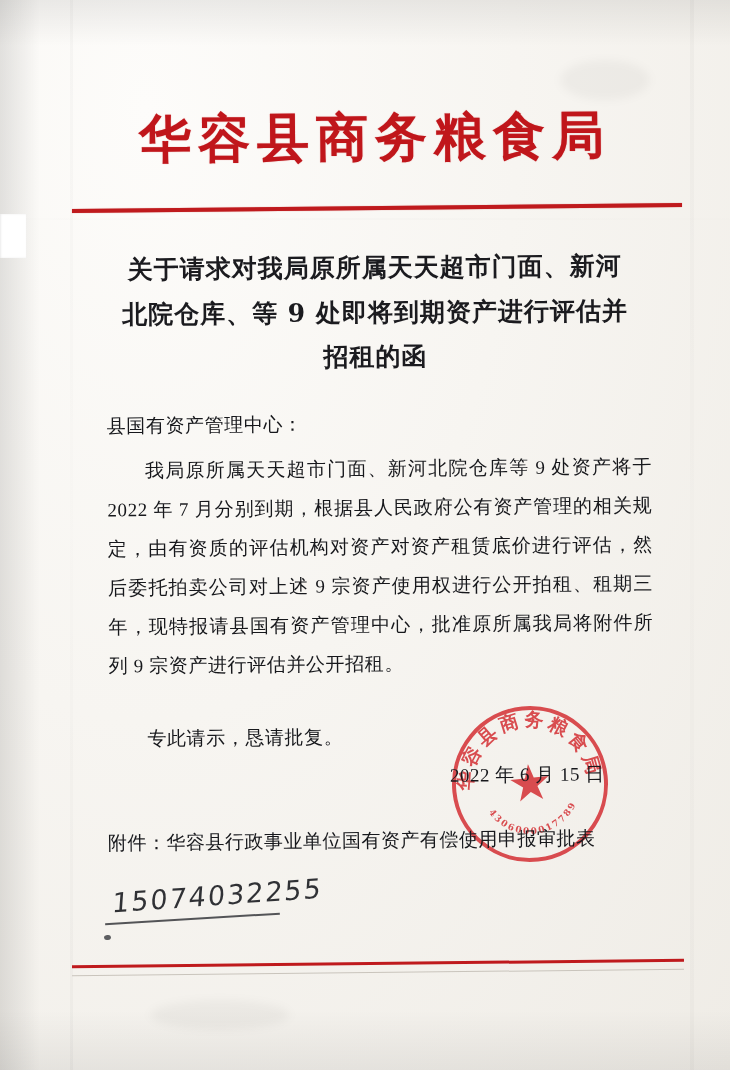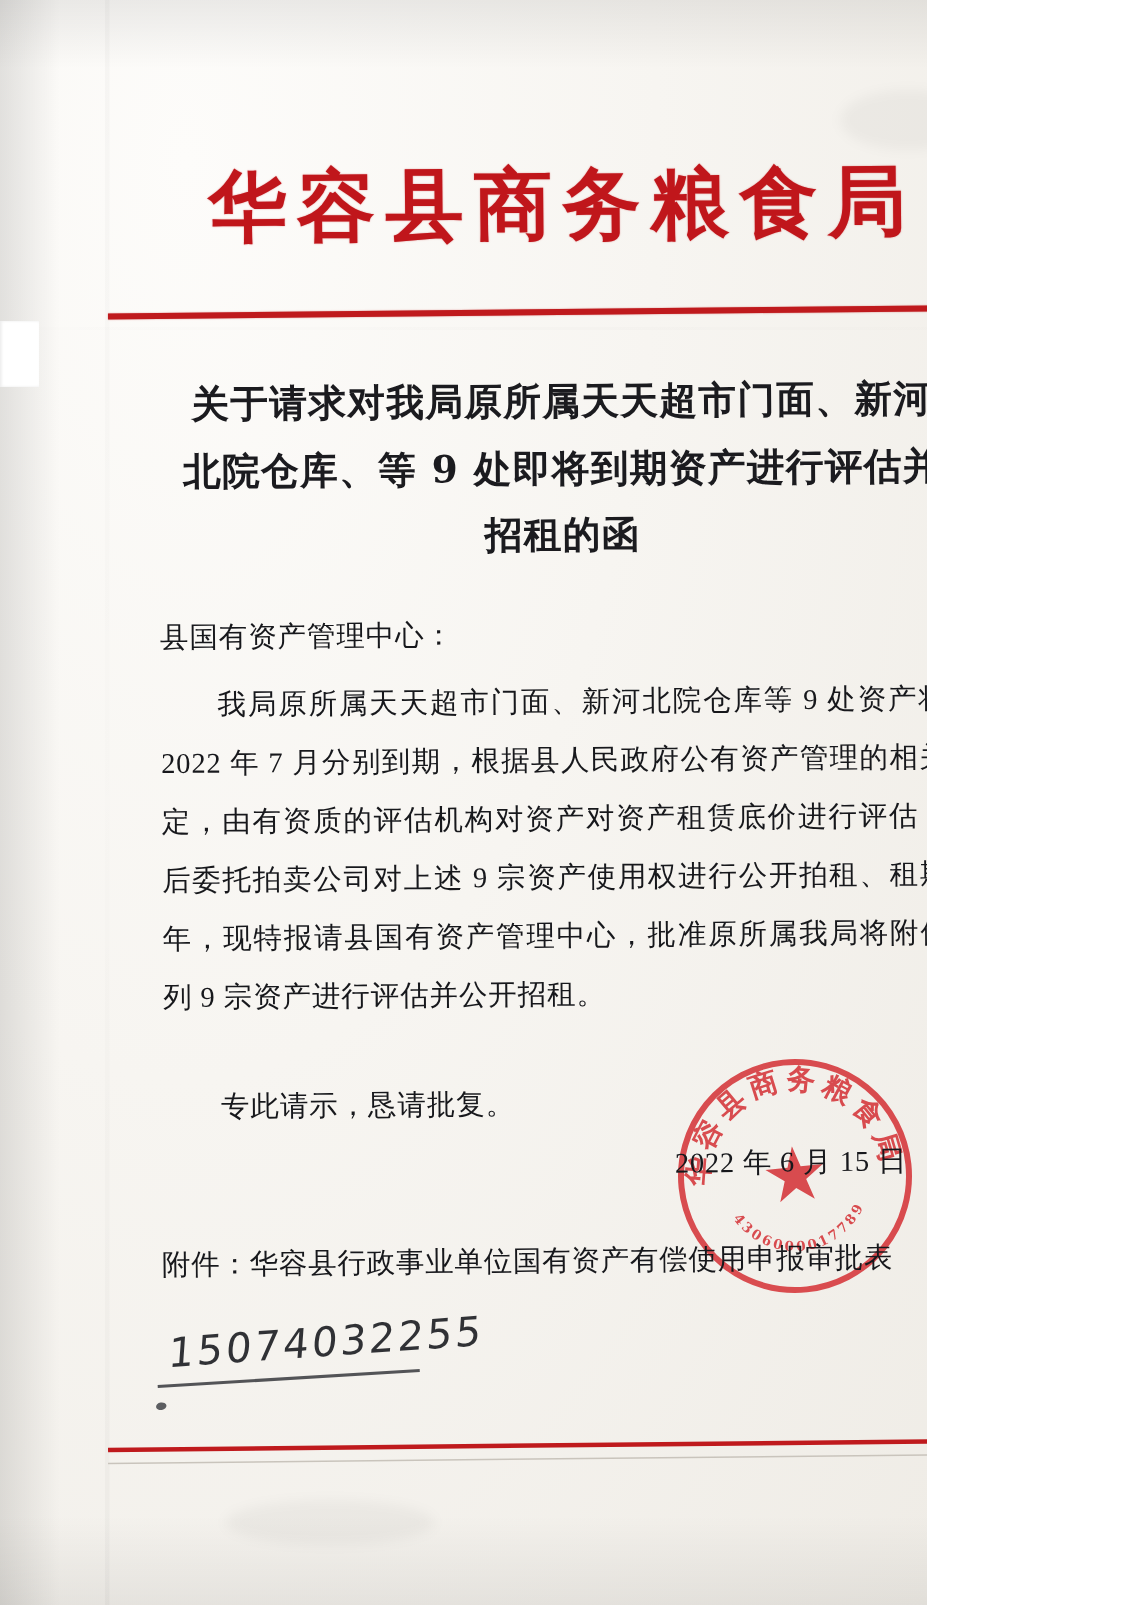--- a/index.html
+++ b/index.html
@@ -10,21 +10,21 @@
   body {
     width: 750px;
     height: 1070px;
     overflow: hidden;
     font-family: "Liberation Serif", "DejaVu Serif", serif;
   }
 
   
   #paper {
     position: relative;
-    width: 618px;
+    width: 730px;
     height: 1070px;
     background:
       radial-gradient(ellipse at 20% 10%, #fdfcfa 0%, #f7f5f1 45%, #efece6 100%),
       linear-gradient(180deg, #faf9f6 0%, #f4f2ed 50%, #efece7 100%);
     overflow: hidden;
   }
   
   .crease {
     position: absolute;
     background: linear-gradient(90deg, rgba(0,0,0,0.045), rgba(0,0,0,0));

